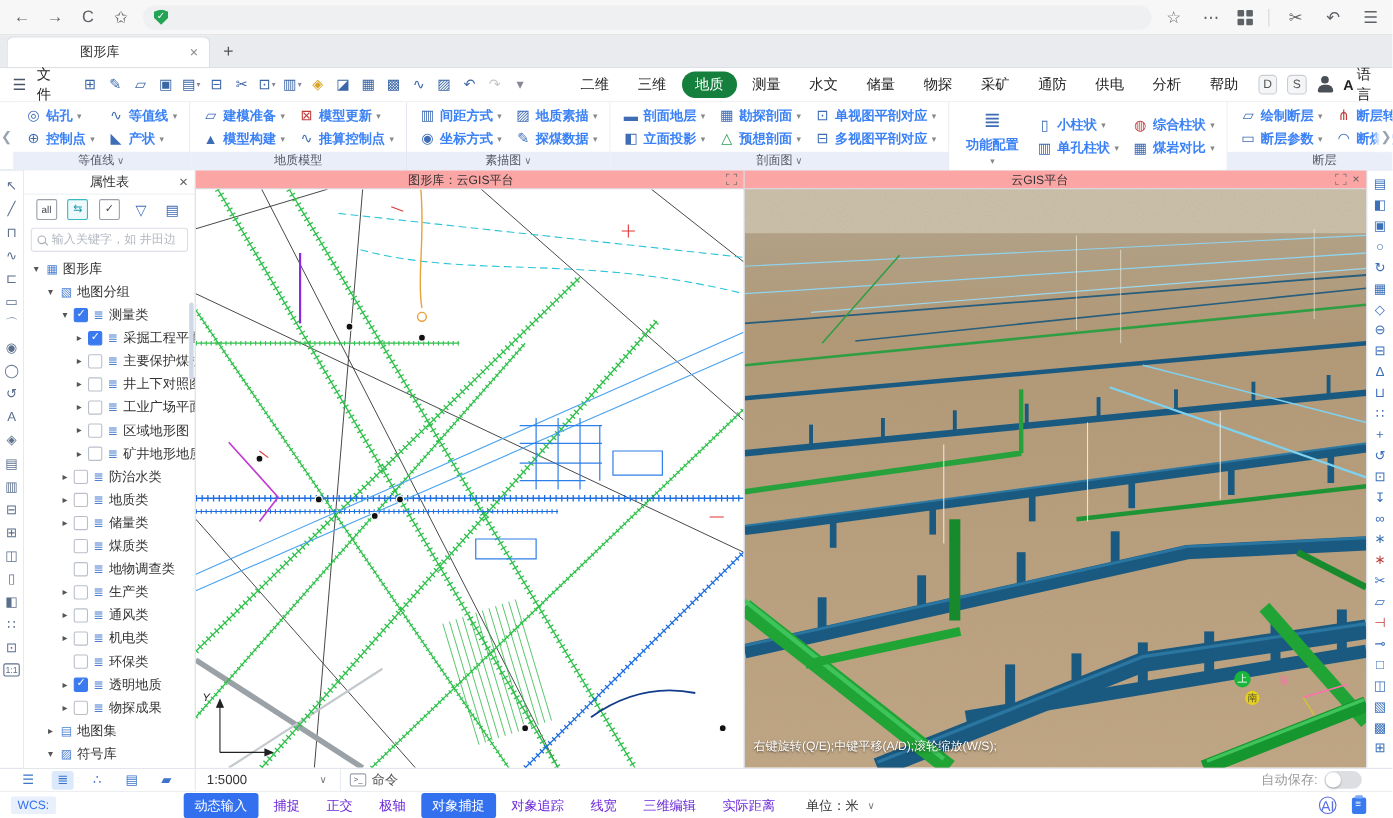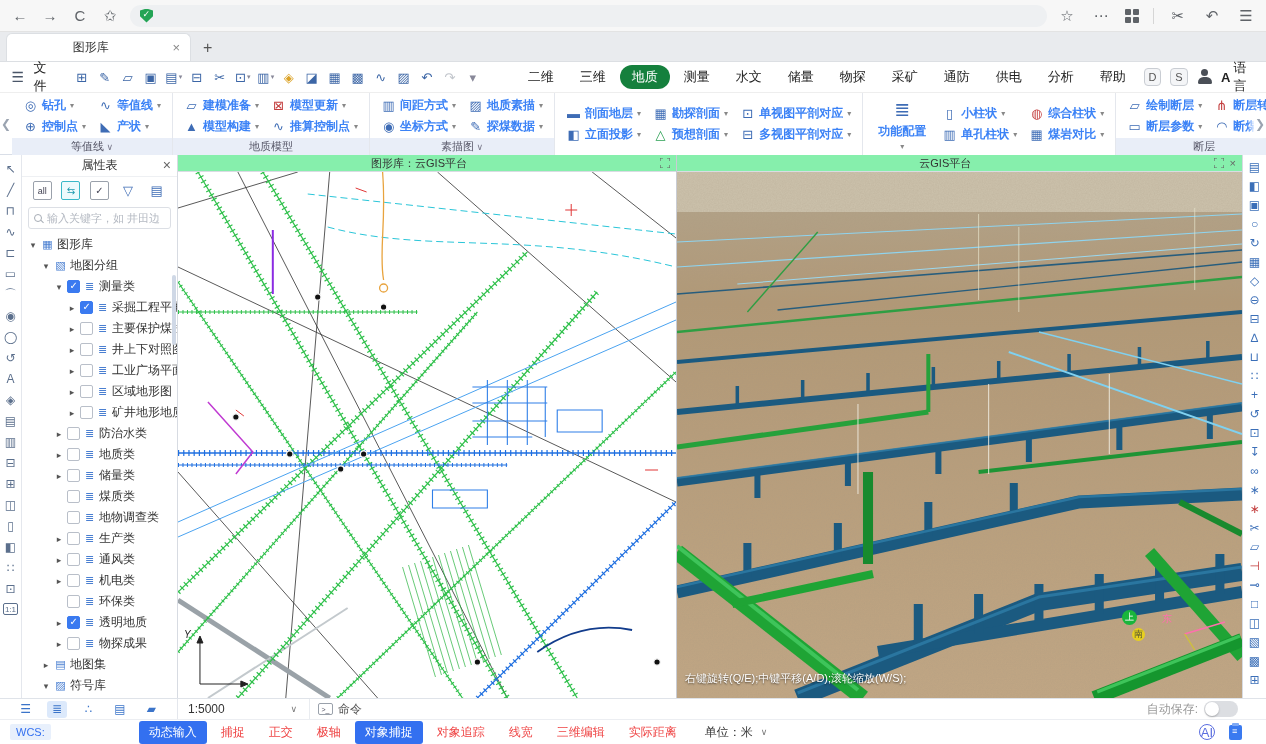--- a/index.html
+++ b/index.html
@@ -89,21 +89,21 @@
   .cb.on { background:#3a7af0; border-color:#3a7af0; }
   .cb.on::after { content:"✓"; position:absolute; color:#fff; font-size:10px; left:1.5px; top:-1px; }
   .tico { color:#4a7fd1; font-size:11px; flex:none; width:13px; text-align:center; }
   .tlabel { font-size:12px; color:#333; }
   .sb-scroll { position:absolute; right:1px; top:120px; width:4px; height:70px; background:#cfd8e6; border-radius:2px; }
 
   .panels { flex:1; display:flex; min-width:0; }
   .panel { display:flex; flex-direction:column; min-width:0; position:relative; }
   .panel.p2d { width:499px; border-right:1px solid #c9ccd4; }
   .panel.p3d { flex:1; }
-  .ptitle { height:17px; background:#86efac; border-bottom:1px solid #d9dce3; display:flex; align-items:center; padding:0 6px; flex:none; }
+  .ptitle { height:17px; background:#fca5a5; border-bottom:1px solid #d9dce3; display:flex; align-items:center; padding:0 6px; flex:none; }
   .ptitle .tt { flex:1; text-align:center; font-size:11px; color:#333; }
   .pbtn { color:#666; font-size:11px; cursor:pointer; margin-left:6px; display:flex; align-items:center; }
   .pbody { flex:1; position:relative; overflow:hidden; }
   .pbody svg { display:block; width:100%; height:100%; }
   .hint3d { position:absolute; left:8px; bottom:12px; color:#fff; font-size:11px; text-shadow:0 1px 2px rgba(0,0,0,.65); }
   .axisY { position:absolute; left:6px; bottom:58px; color:#222; font-size:10px; font-style:italic; }
   .compass { position:absolute; right:58px; bottom:44px; width:70px; height:44px; pointer-events:none; }
   .cnode { position:absolute; border-radius:50%; display:flex; align-items:center; justify-content:center; font-size:9px; }
   .cnode.up { width:15px; height:15px; background:#19b53c; color:#fff; left:8px; top:0; }
   .cnode.south { width:13px; height:13px; background:#e7d01f; color:#553; left:18px; top:18px; }
@@ -122,22 +122,22 @@
   .cmd { display:flex; align-items:center; gap:5px; padding-left:8px; flex:1; height:100%; }
   .cmd .pic { width:15px; height:12px; border:1px solid #9aa1ab; border-radius:2px; font-size:7px; color:#556; display:flex; align-items:center; justify-content:center; }
   .cmd .ct { font-size:12px; color:#555; }
   .autosave { display:flex; align-items:center; gap:6px; padding-right:28px;text-align:right; }
   .autosave .al { font-size:12px; color:#999; }
   .toggle { width:34px; height:16px; background:#dcdee2; border-radius:8px; position:relative; cursor:pointer; }
   .toggle::after { content:""; position:absolute; left:1px; top:1px; width:14px; height:14px; background:#fff; border-radius:50%; box-shadow:0 1px 2px rgba(0,0,0,.25); }
 
   .status2 { height:25px; display:flex; align-items:center; background:#fff; border-top:1px solid #eceef2; padding:0 10px; }
   .wcs { background:#e8f0fc; color:#3370f0; font-size:11px; padding:2px 6px; border-radius:2px; }
-  .togs { display:flex; align-items:flex-end; gap:4px; margin-left:88px; }
-  .tog { padding:3px 10px; font-size:12px; color:#ef4444; border-radius:3px; cursor:pointer; white-space:nowrap; }
+  .togs { display:flex; align-items:flex-end; gap:4px; margin-left:116px; }
+  .tog { padding:3px 10px; font-size:12px; color:#6d28d9; border-radius:3px; cursor:pointer; white-space:nowrap; }
   .tog.active { background:#3370f0; color:#fff; }
   .unit { display:flex; align-items:center; gap:8px; margin-left:18px; font-size:12px; color:#333; cursor:pointer; }
   .unit .cr { font-size:9px; color:#777; }
   .s2-right { margin-left:auto; display:flex; align-items:center; gap:14px; padding-right:14px; }
   .ai-ic { width:16px; height:16px; border:1.4px solid #5b6ee0; color:#5b6ee0; border-radius:50%; font-size:13px; display:flex; align-items:center; justify-content:center; cursor:pointer;text-align:right; }
   .clip-ic { width:13px; height:15px; background:#3a7af0; border-radius:2px; position:relative; cursor:pointer; }
   .clip-ic::before { content:""; position:absolute; left:3px; top:-2px; width:7px; height:3px; background:#7ea9f5; border-radius:1px; }
   .clip-ic::after { content:"≡"; position:absolute; color:#fff; font-size:9px; left:3px; top:1px; }
 </style>
 </head>
@@ -346,20 +346,21 @@
                 <span class="lb">单视图平剖对应</span>
                 <span class="cr">▾</span>
               </div>
               <div class="rbtn">
                 <span class="g">⊟</span>
                 <span class="lb">多视图平剖对应</span>
                 <span class="cr">▾</span>
               </div>
             </div>
           </div>
+          <div class="rg-label">剖面图<span class="cr"> ∨</span></div>
         </div>
         <div class="rg">
           <div class="rg-items">
             <div class="rg-col">
               <div class="rbtn tall">
                 <span class="g">≣</span>
                 <span class="lb">功能配置</span>
                 <span class="cr">▾</span>
               </div>
             </div>

